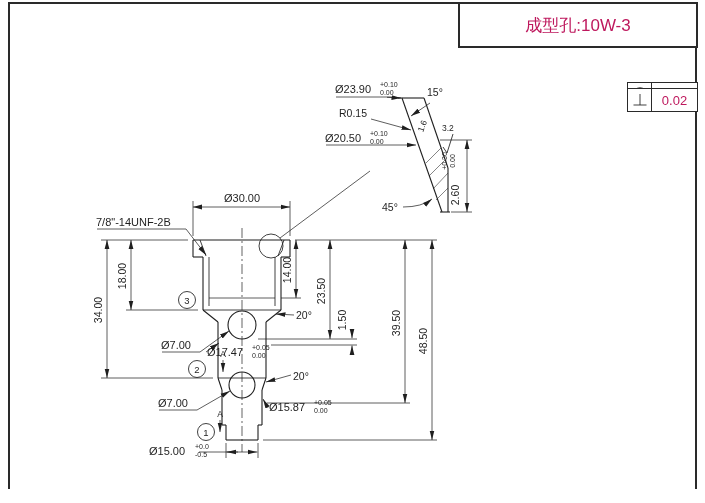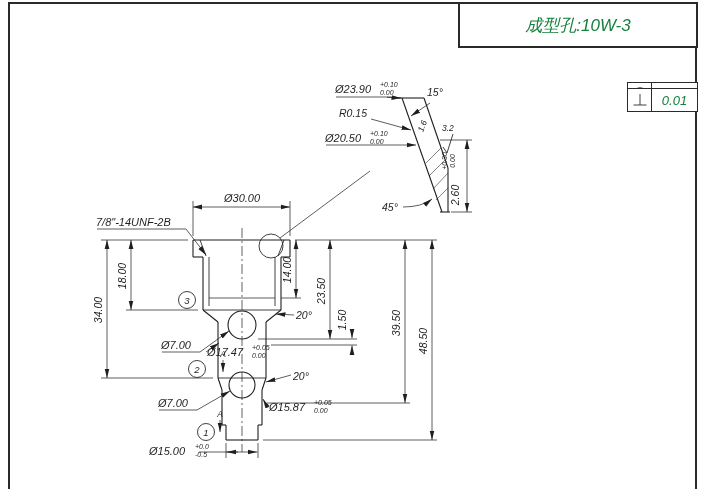--- a/index.html
+++ b/index.html
@@ -1,17 +1,17 @@
 <!DOCTYPE html>
 <html><head>
 <meta charset="utf-8">
 <style>
   html,body{margin:0;padding:0;background:#fff;}
   .sheet{position:relative;width:705px;height:489px;background:#fff;overflow:hidden;
-         font-family:"Liberation Sans",sans-serif;color:#15803d;font-style:italic;}
+         font-family:"Liberation Sans",sans-serif;color:#be185d;}
   .frame{position:absolute;left:8px;top:2px;width:689px;height:493px;
          border:2px solid #2a2a2a;box-sizing:border-box;}
   .titleblock{position:absolute;left:458px;top:2px;width:240px;height:46px;
          border:2px solid #2a2a2a;box-sizing:border-box;background:#fff;
          display:flex;align-items:center;justify-content:center;font-size:17px;}
   .tolbox{position:absolute;left:627px;width:71px;height:24px;border:1.6px solid #2a2a2a;
          box-sizing:border-box;background:#fff;display:flex;align-items:stretch;}
   .tolbox .sym{width:24px;border-right:1.6px solid #2a2a2a;box-sizing:border-box;
          display:flex;align-items:center;justify-content:center;}
   .tolbox .val{flex:1;display:flex;align-items:center;justify-content:center;font-size:13px;}
@@ -47,21 +47,21 @@
     </span>
     <span class="val">0.03</span>
   </div>
   <div class="tolbox" style="top:88px;">
     <span class="sym">
       <svg width="18" height="18" viewBox="0 0 18 18">
         <line x1="9" y1="3" x2="9" y2="14" class="med"></line>
         <line x1="2.5" y1="14" x2="15.5" y2="14" class="med"></line>
       </svg>
     </span>
-    <span class="val">0.01</span>
+    <span class="val">0.02</span>
   </div>
 
 
   <svg width="705" height="503" viewBox="0 0 705 503" style="position:absolute;left:0;top:0;">
     <defs>
       <marker id="arE" markerWidth="10" markerHeight="6" refX="9.5" refY="3" orient="auto" markerUnits="userSpaceOnUse">
         <path d="M0,0.6 L9.5,3 L0,5.4 Z" fill="#1f1f1f"></path>
       </marker>
       <marker id="arS" markerWidth="10" markerHeight="6" refX="0.5" refY="3" orient="auto" markerUnits="userSpaceOnUse">
         <path d="M9.5,0.6 L0.5,3 L9.5,5.4 Z" fill="#1f1f1f"></path>

